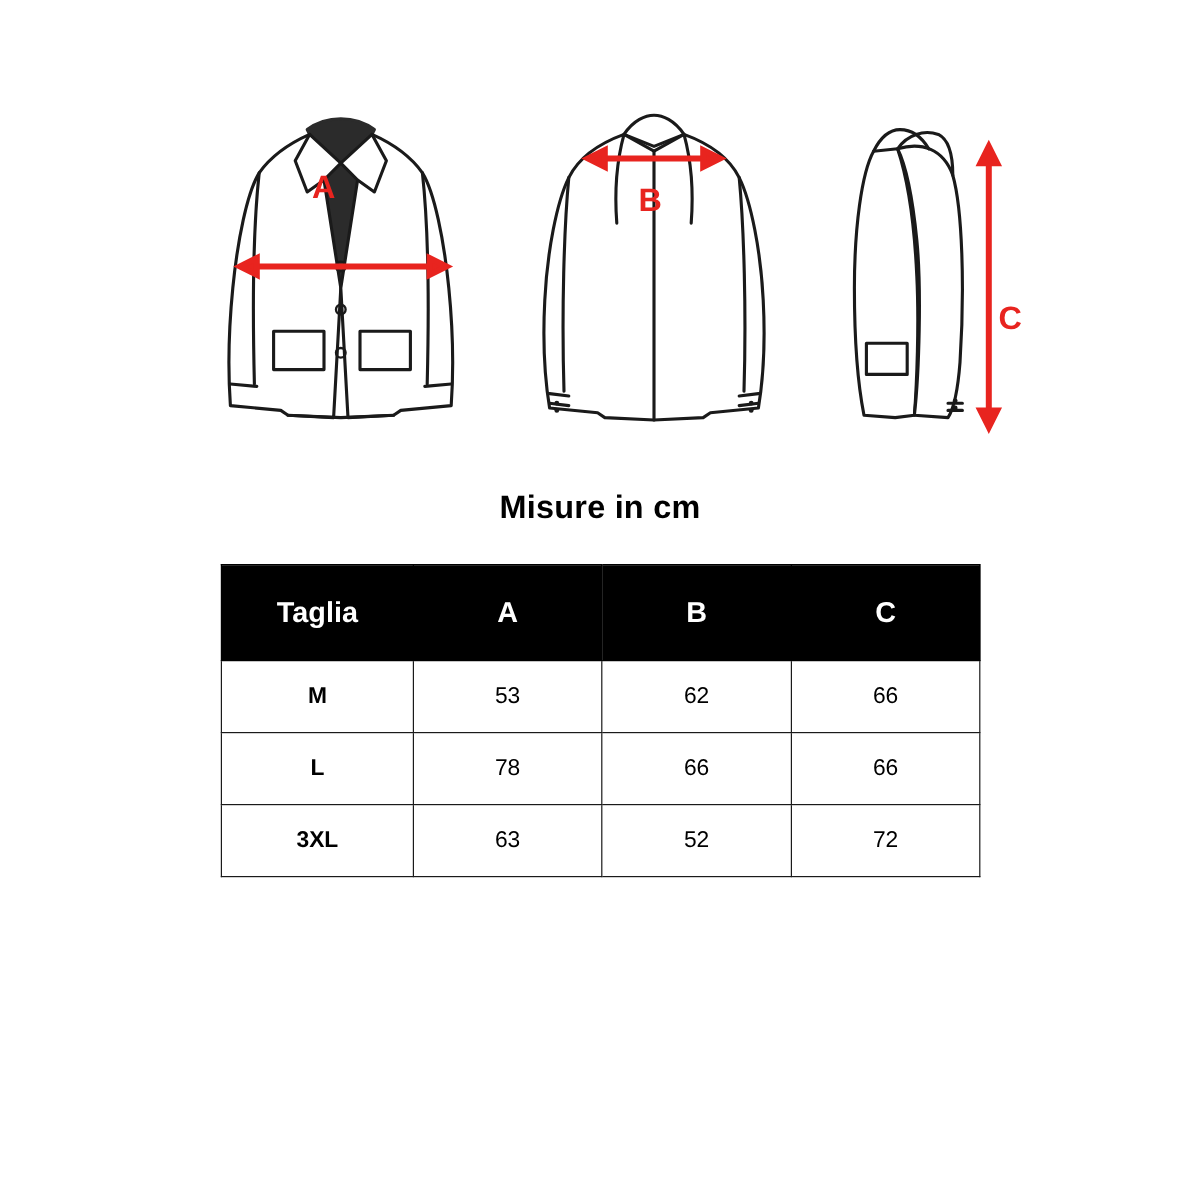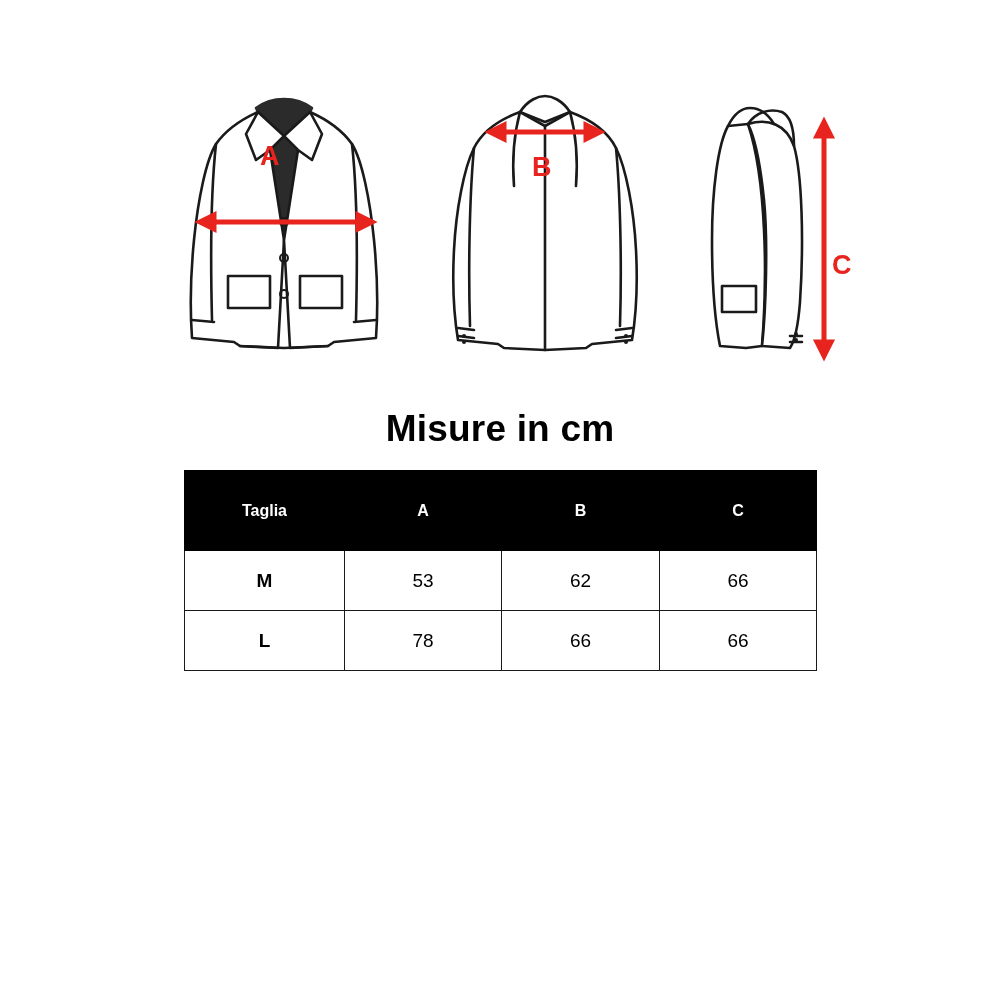--- a/index.html
+++ b/index.html
@@ -37,42 +37,42 @@
   .fig-front  { left: 170px; }
   .fig-back   { left: 440px; }
   .fig-side   { left: 690px; }
 
   .caption {
     position: absolute;
     top: 408px;
     left: 0;
     width: 1000px;
     text-align: center;
-    font-size: 37px;
+    font-size: 27px;
     font-weight: bold;
     letter-spacing: 0.2px;
     color: #000;
   }
 
   
   .table-wrap {
     position: absolute;
     left: 184px;
     top: 470px;
     width: 632px;
   }
   table.size-table {
     border-collapse: collapse;
     width: 632px;
     table-layout: fixed;
   }
   table.size-table thead th {
     background: #000000;
     color: #ffffff;
-    font-size: 16px;
+    font-size: 24px;
     font-weight: bold;
     height: 77px;
     border: 1px solid #000000;
     text-align: center;
     vertical-align: middle;
   }
   table.size-table tbody td {
     border: 1px solid #1a1a1a;
     height: 57px;
     text-align: center;
@@ -232,17 +232,23 @@
           <td>53</td>
           <td>62</td>
           <td>66</td>
         </tr>
         <tr>
           <td class="sizecell">L</td>
           <td>78</td>
           <td>66</td>
           <td>66</td>
         </tr>
+        <tr>
+          <td class="sizecell">3XL</td>
+          <td>63</td>
+          <td>52</td>
+          <td>72</td>
+        </tr>
       </tbody>
     </table>
   </div>
 
 </div>
 
 </body></html>

